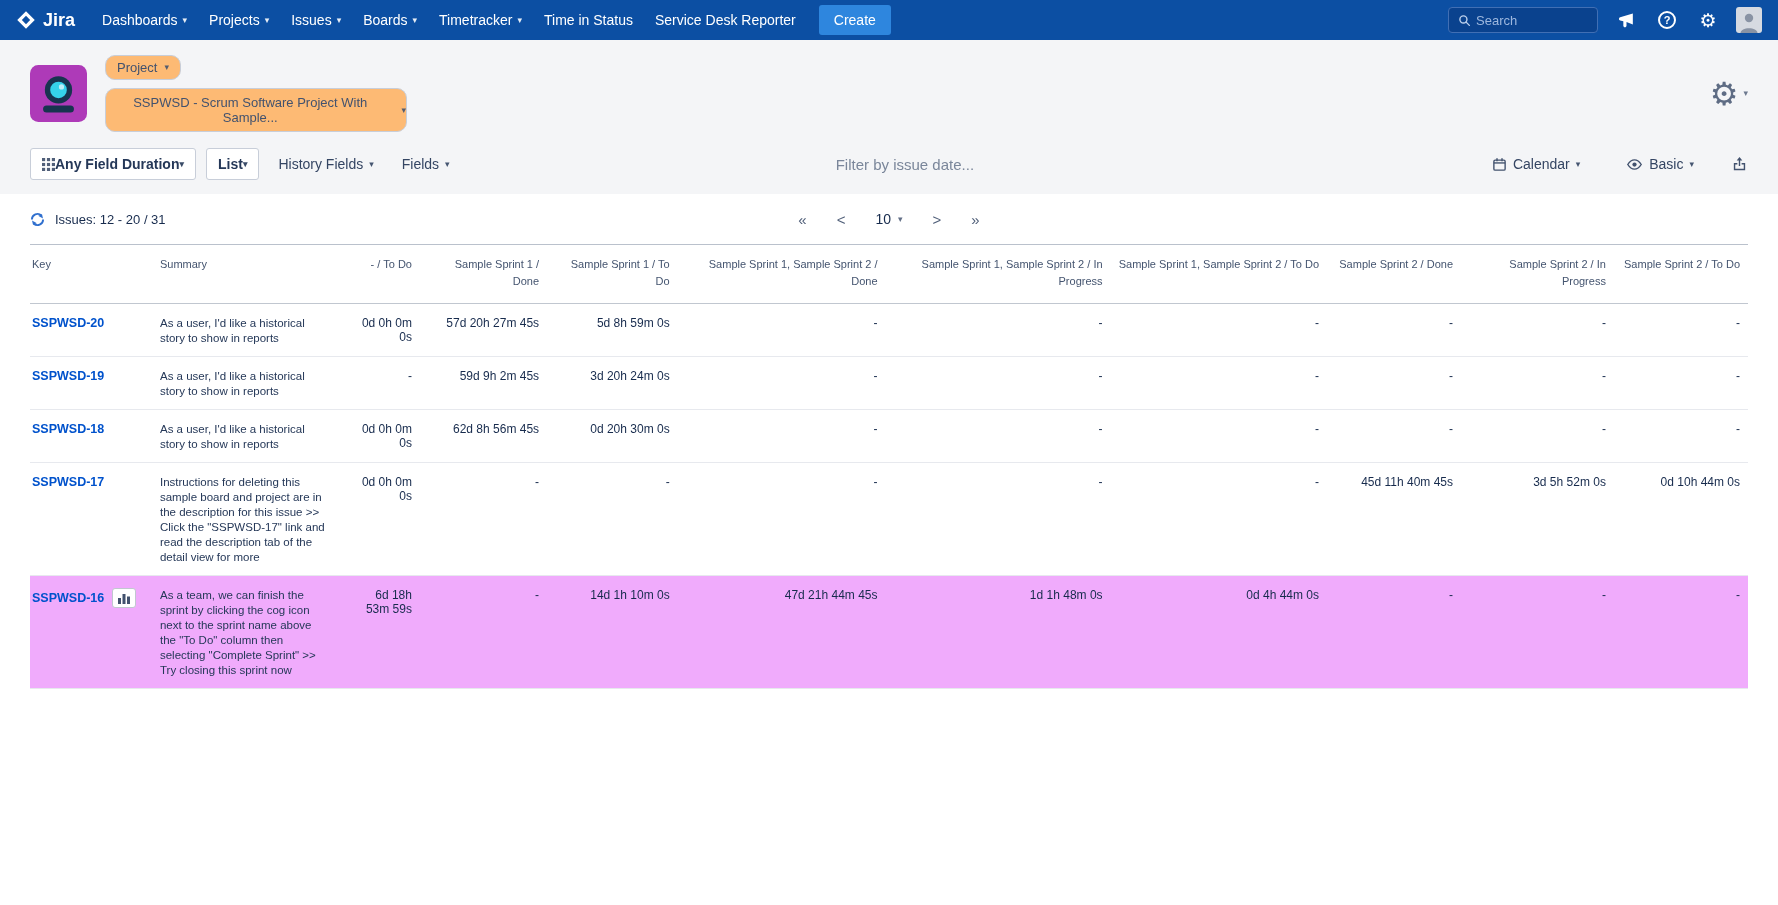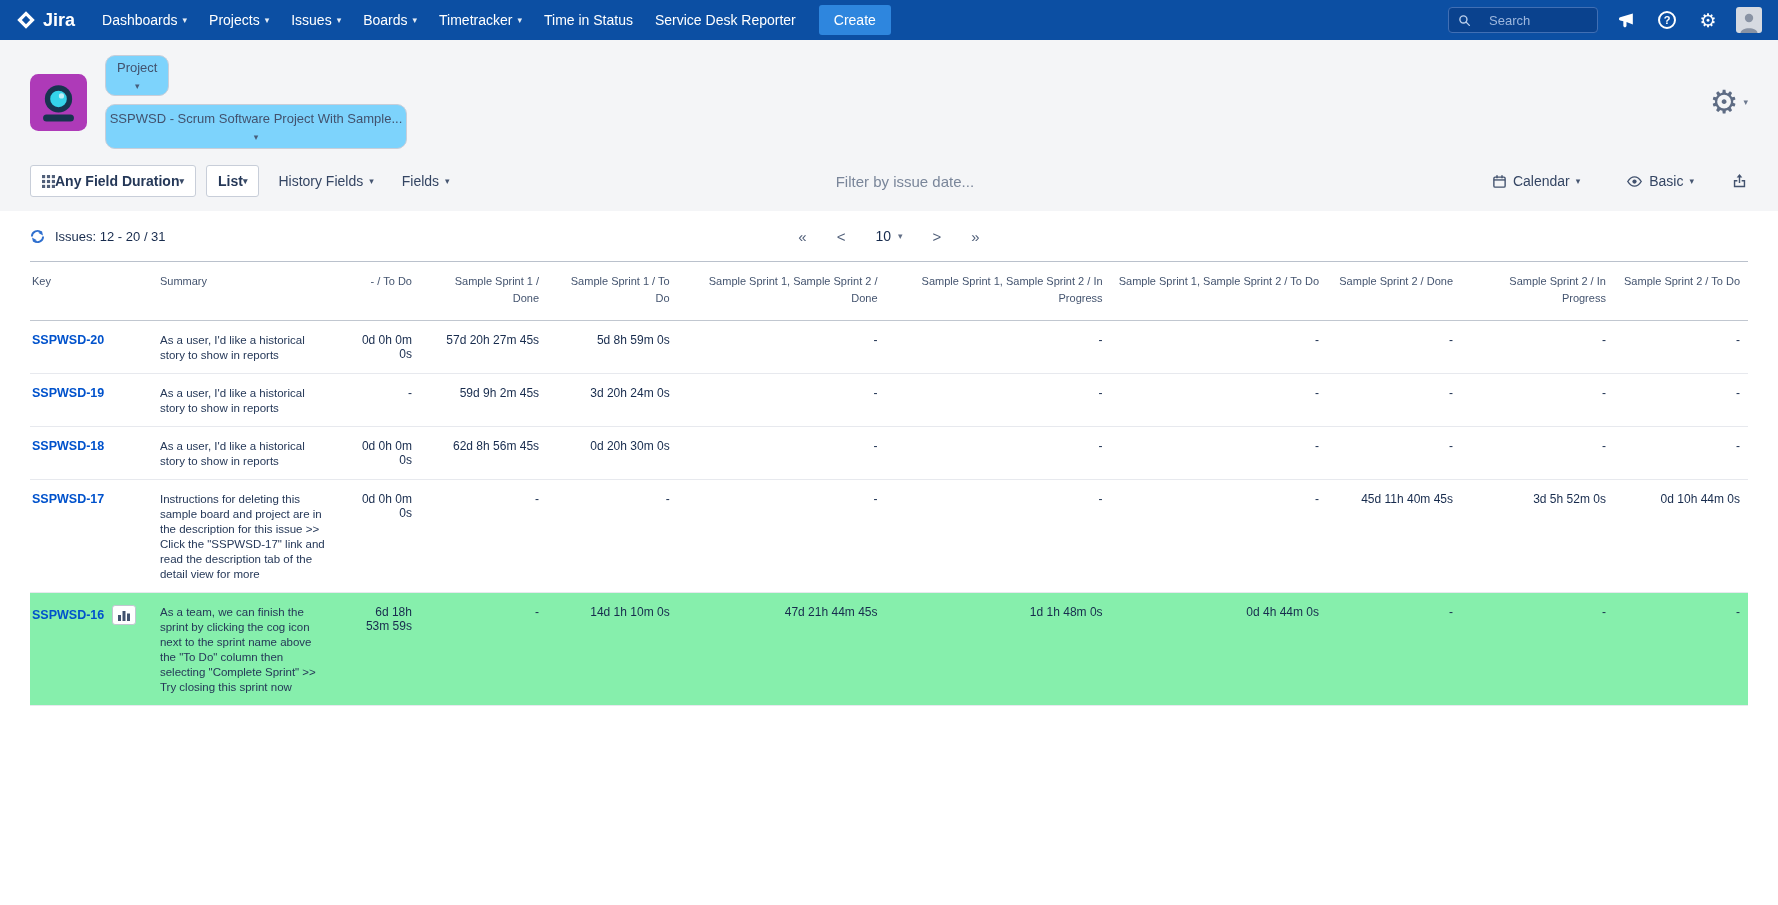--- a/index.html
+++ b/index.html
@@ -20,40 +20,40 @@
   .brand { display:flex; align-items:center; gap:7px; font-size:18px; font-weight:bold; margin-right:16px; cursor:pointer; }
   .nav-menu { display:flex; align-items:center; }
   .nav-item { color:#fff; font-size:14px; padding:0 11px; line-height:40px; display:inline-flex; align-items:center; gap:5px; cursor:pointer; white-space:nowrap; }
   .chev { font-size:9px; opacity:.9; line-height:1; }
   .create-btn {
     background:#2e86de; color:#fff; border:none; border-radius:3px;
     font-size:14px; padding:7px 15px; margin-left:12px; cursor:pointer;
   }
   .nav-right { margin-left:auto; display:flex; align-items:center; gap:15px; }
   .search-box {
-    display:flex; align-items:center; gap:18px; background:#0a428e;
+    display:flex; align-items:center; gap:5px; background:#0a428e;
     border:1px solid #416fb4; border-radius:4px; padding:3px 9px; width:150px; height:26px;
   }
   .search-box input { background:transparent; border:none; outline:none; color:#d8e4f5; font-size:13px; width:105px; }
   .search-box input::placeholder { color:#9db7de; }
   .nav-icon { width:26px; height:26px; display:flex; align-items:center; justify-content:center; cursor:pointer; }
   .gear-glyph-nav { font-size:19px; color:#fff; line-height:1; }
   .help-circle {
     width:18px; height:18px; border:2px solid #fff; border-radius:50%;
     display:flex; align-items:center; justify-content:center; font-size:11px; font-weight:bold; color:#fff;
   }
   .avatar-box { width:26px; height:26px; border-radius:3px; overflow:hidden; background:#d6dae1; display:flex; align-items:flex-end; justify-content:center; }
 
   
   .project-bar { display:flex; align-items:center; padding:15px 30px 12px; gap:18px; }
   .proj-avatar { width:57px; height:57px; border-radius:8px; flex:0 0 57px; }
   .proj-controls { display:flex; flex-direction:column; gap:8px; align-items:flex-start; }
   .btn {
-    background:#7dd3fc; border:1px solid #c8ced9; border-radius:10px; color:#42526e;
-    font-size:13px; padding:4px 11px; display:inline-flex; align-items:center; gap:7px; cursor:pointer;flex-direction:column;
+    background:#fdba74; border:1px solid #c8ced9; border-radius:10px; color:#42526e;
+    font-size:13px; padding:4px 11px; display:inline-flex; align-items:center; gap:7px; cursor:pointer;
   }
   .proj-select { font-size:13px; padding:6px 0; width:302px; justify-content:space-between; }
   .bar-gear { margin-left:auto; display:flex; align-items:center; gap:5px; color:#5e6c84; cursor:pointer; }
   .gear-glyph-big { font-size:32px; line-height:1; }
 
   
   .toolbar { display:flex; align-items:center; padding:4px 30px 14px; gap:10px; position:relative; }
   .tb-btn {
     background:#fff; border:1px solid #c8ced9; border-radius:3px; padding:7px 11px;
     font-size:14px; font-weight:bold; color:#253858; display:inline-flex; gap:0; align-items:center; cursor:pointer;
@@ -90,21 +90,21 @@
     padding:12px 8px 10px; font-size:12px; vertical-align:top;
     border-bottom:1px solid #e7e9ee; color:#172b4d;
   }
   .key-wrap { display:flex; align-items:center; gap:8px; }
   .key-link { color:#0052cc; font-size:12.5px; font-weight:bold; cursor:pointer; }
   .summary-cell { font-size:11.5px; line-height:15px; color:#253858; padding-right:22px !important; }
   .chart-btn {
     width:24px; height:20px; border:1px solid #c1c7d0; border-radius:3px; background:#fff;
     display:inline-flex; align-items:center; justify-content:center; cursor:pointer; flex:0 0 auto;
   }
-  tr.row-highlight { background:#86efac; }
+  tr.row-highlight { background:#f0abfc; }
 </style>
 </head>
 <body>
 
 <nav class="topnav">
   <a class="brand">
     <span style="display:flex;">
       <svg width="20" height="20" viewBox="0 0 24 24">
         <path fill="#ffffff" d="M12 1.5 L22.5 12 L12 22.5 L1.5 12 Z"></path>
         <path fill="#0c4fa3" d="M12 7 L17 12 L12 17 L7 12 Z"></path>

